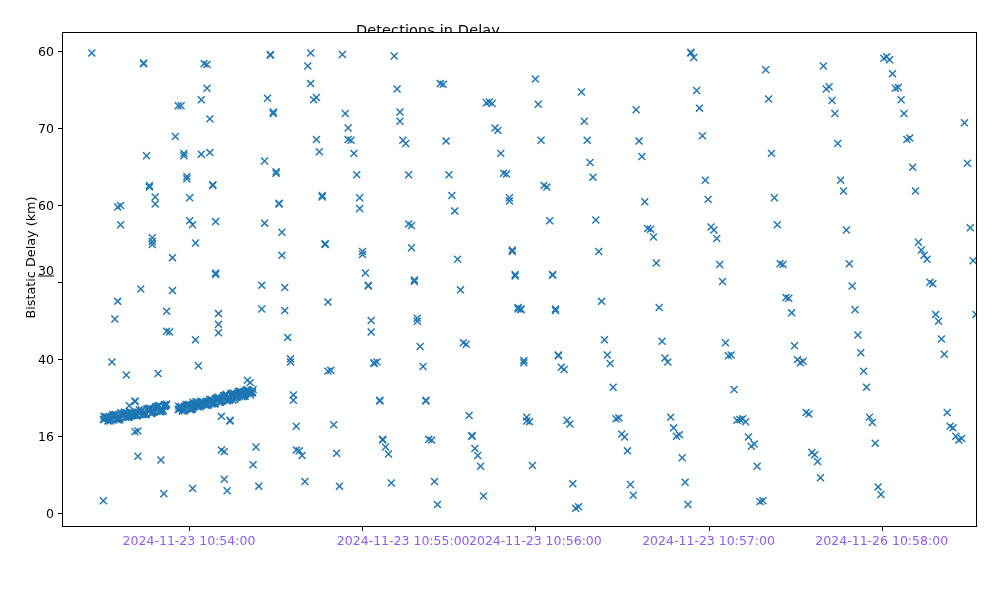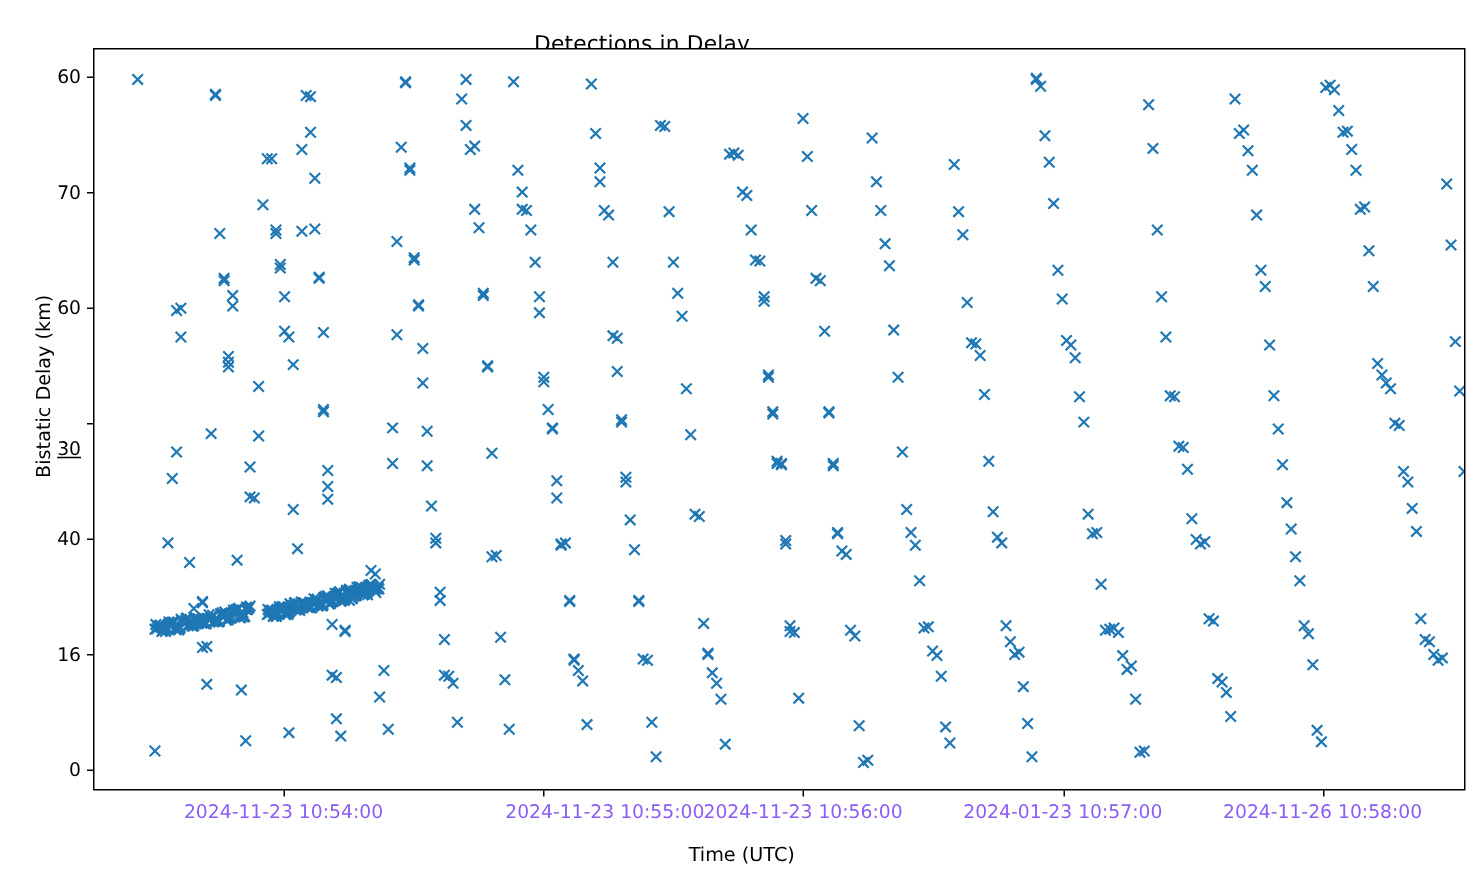--- a/index.html
+++ b/index.html
@@ -113,21 +113,21 @@
 <div id="figure">
 
   <div id="chart-title">Detections in Delay</div>
 
   <div id="yaxis-label">Bistatic Delay (km)</div>
 
   <div id="ytick-labels">
       <div class="ytick-label" style="top: 513.143px;">0</div>
       <div class="ytick-label" style="top: 436.16px;">16</div>
       <div class="ytick-label" style="top: 359.177px;">40</div>
-      <div class="ytick-label" style="top: 299px; text-decoration: underline;">30</div>
+      <div class="ytick-label" style="top: 270px; text-decoration: underline;">30</div>
       <div class="ytick-label" style="top: 205.212px;">60</div>
       <div class="ytick-label" style="top: 128.229px;">70</div>
       <div class="ytick-label" style="top: 51.2457px;">60</div>
     </div>
 
   <div id="axes">
     <svg id="plot-svg" viewBox="0 0 915 495" preserveAspectRatio="none">
         <path d="M25.36435331230284,16.51555209953341L32.36435331230284,23.51555209953341M25.36435331230284,23.51555209953341L32.36435331230284,16.51555209953341" stroke="#1f77b4" stroke-width="1.45" fill="none" stroke-linecap="butt"></path>
         <path d="M36.91009463722398,466.09564541213064L43.91009463722398,473.09564541213064M36.91009463722398,473.09564541213064L43.91009463722398,466.09564541213064" stroke="#1f77b4" stroke-width="1.45" fill="none" stroke-linecap="butt"></path>
         <path d="M45.56940063091483,326.75660964230167L52.56940063091483,333.75660964230167M45.56940063091483,333.75660964230167L52.56940063091483,326.75660964230167" stroke="#1f77b4" stroke-width="1.45" fill="none" stroke-linecap="butt"></path>
@@ -759,32 +759,31 @@
         <path d="M183.98269218554825,357.37259567842864L190.98269218554825,364.37259567842864M183.98269218554825,364.37259567842864L190.98269218554825,357.37259567842864" stroke="#1f77b4" stroke-width="1.45" fill="none" stroke-linecap="butt"></path>
         <path d="M184.48636546482336,359.96102290298654L191.48636546482336,366.96102290298654M184.48636546482336,366.96102290298654L191.48636546482336,359.96102290298654" stroke="#1f77b4" stroke-width="1.45" fill="none" stroke-linecap="butt"></path>
         <path d="M184.9900387440984,357.62107106914857L191.9900387440984,364.62107106914857M184.9900387440984,364.62107106914857L191.9900387440984,357.62107106914857" stroke="#1f77b4" stroke-width="1.45" fill="none" stroke-linecap="butt"></path>
         <path d="M185.4937120233735,357.11185423520794L192.4937120233735,364.11185423520794M185.4937120233735,364.11185423520794L192.4937120233735,357.11185423520794" stroke="#1f77b4" stroke-width="1.45" fill="none" stroke-linecap="butt"></path>
         <path d="M185.99738530264858,356.6567713045008L192.99738530264858,363.6567713045008M185.99738530264858,363.6567713045008L192.99738530264858,356.6567713045008" stroke="#1f77b4" stroke-width="1.45" fill="none" stroke-linecap="butt"></path>
         <path d="M186.50105858192364,357.6699229735917L193.50105858192364,364.6699229735917M186.50105858192364,364.6699229735917L193.50105858192364,357.6699229735917" stroke="#1f77b4" stroke-width="1.45" fill="none" stroke-linecap="butt"></path>
         <path d="M187.00473186119874,354.49683630680465L194.00473186119874,361.49683630680465M187.00473186119874,361.49683630680465L194.00473186119874,354.49683630680465" stroke="#1f77b4" stroke-width="1.45" fill="none" stroke-linecap="butt"></path>
       </svg>
   </div>
 
-  <div id="xaxis-label">Time (UTC)</div>
 
 <div class="ytick-mark" style="top: 513.143px;"></div>
     <div class="ytick-mark" style="top: 436.16px;"></div>
     <div class="ytick-mark" style="top: 359.177px;"></div>
     <div class="ytick-mark" style="top: 282.194px;"></div>
     <div class="ytick-mark" style="top: 205.212px;"></div>
     <div class="ytick-mark" style="top: 128.229px;"></div>
     <div class="ytick-mark" style="top: 51.2457px;"></div>
     <div class="xtick-label" style="left: 189.003px;">2024-11-23 10:54:00</div>
     <div class="xtick-mark" style="left: 189.003px;"></div>
     <div class="xtick-label" style="left: 362.189px; margin-left: 41px;">2024-11-23 10:55:00</div>
     <div class="xtick-mark" style="left: 362.189px;"></div>
     <div class="xtick-label" style="left: 535.375px;">2024-11-23 10:56:00</div>
     <div class="xtick-mark" style="left: 535.375px;"></div>
-    <div class="xtick-label" style="left: 708.562px;">2024-01-23 10:57:00</div>
+    <div class="xtick-label" style="left: 708.562px;">2024-11-23 10:57:00</div>
     <div class="xtick-mark" style="left: 708.562px;"></div>
     <div class="xtick-label" style="left: 881.748px;">2024-11-26 10:58:00</div>
     <div class="xtick-mark" style="left: 881.748px;"></div>
   </div>
 
 </body></html>

